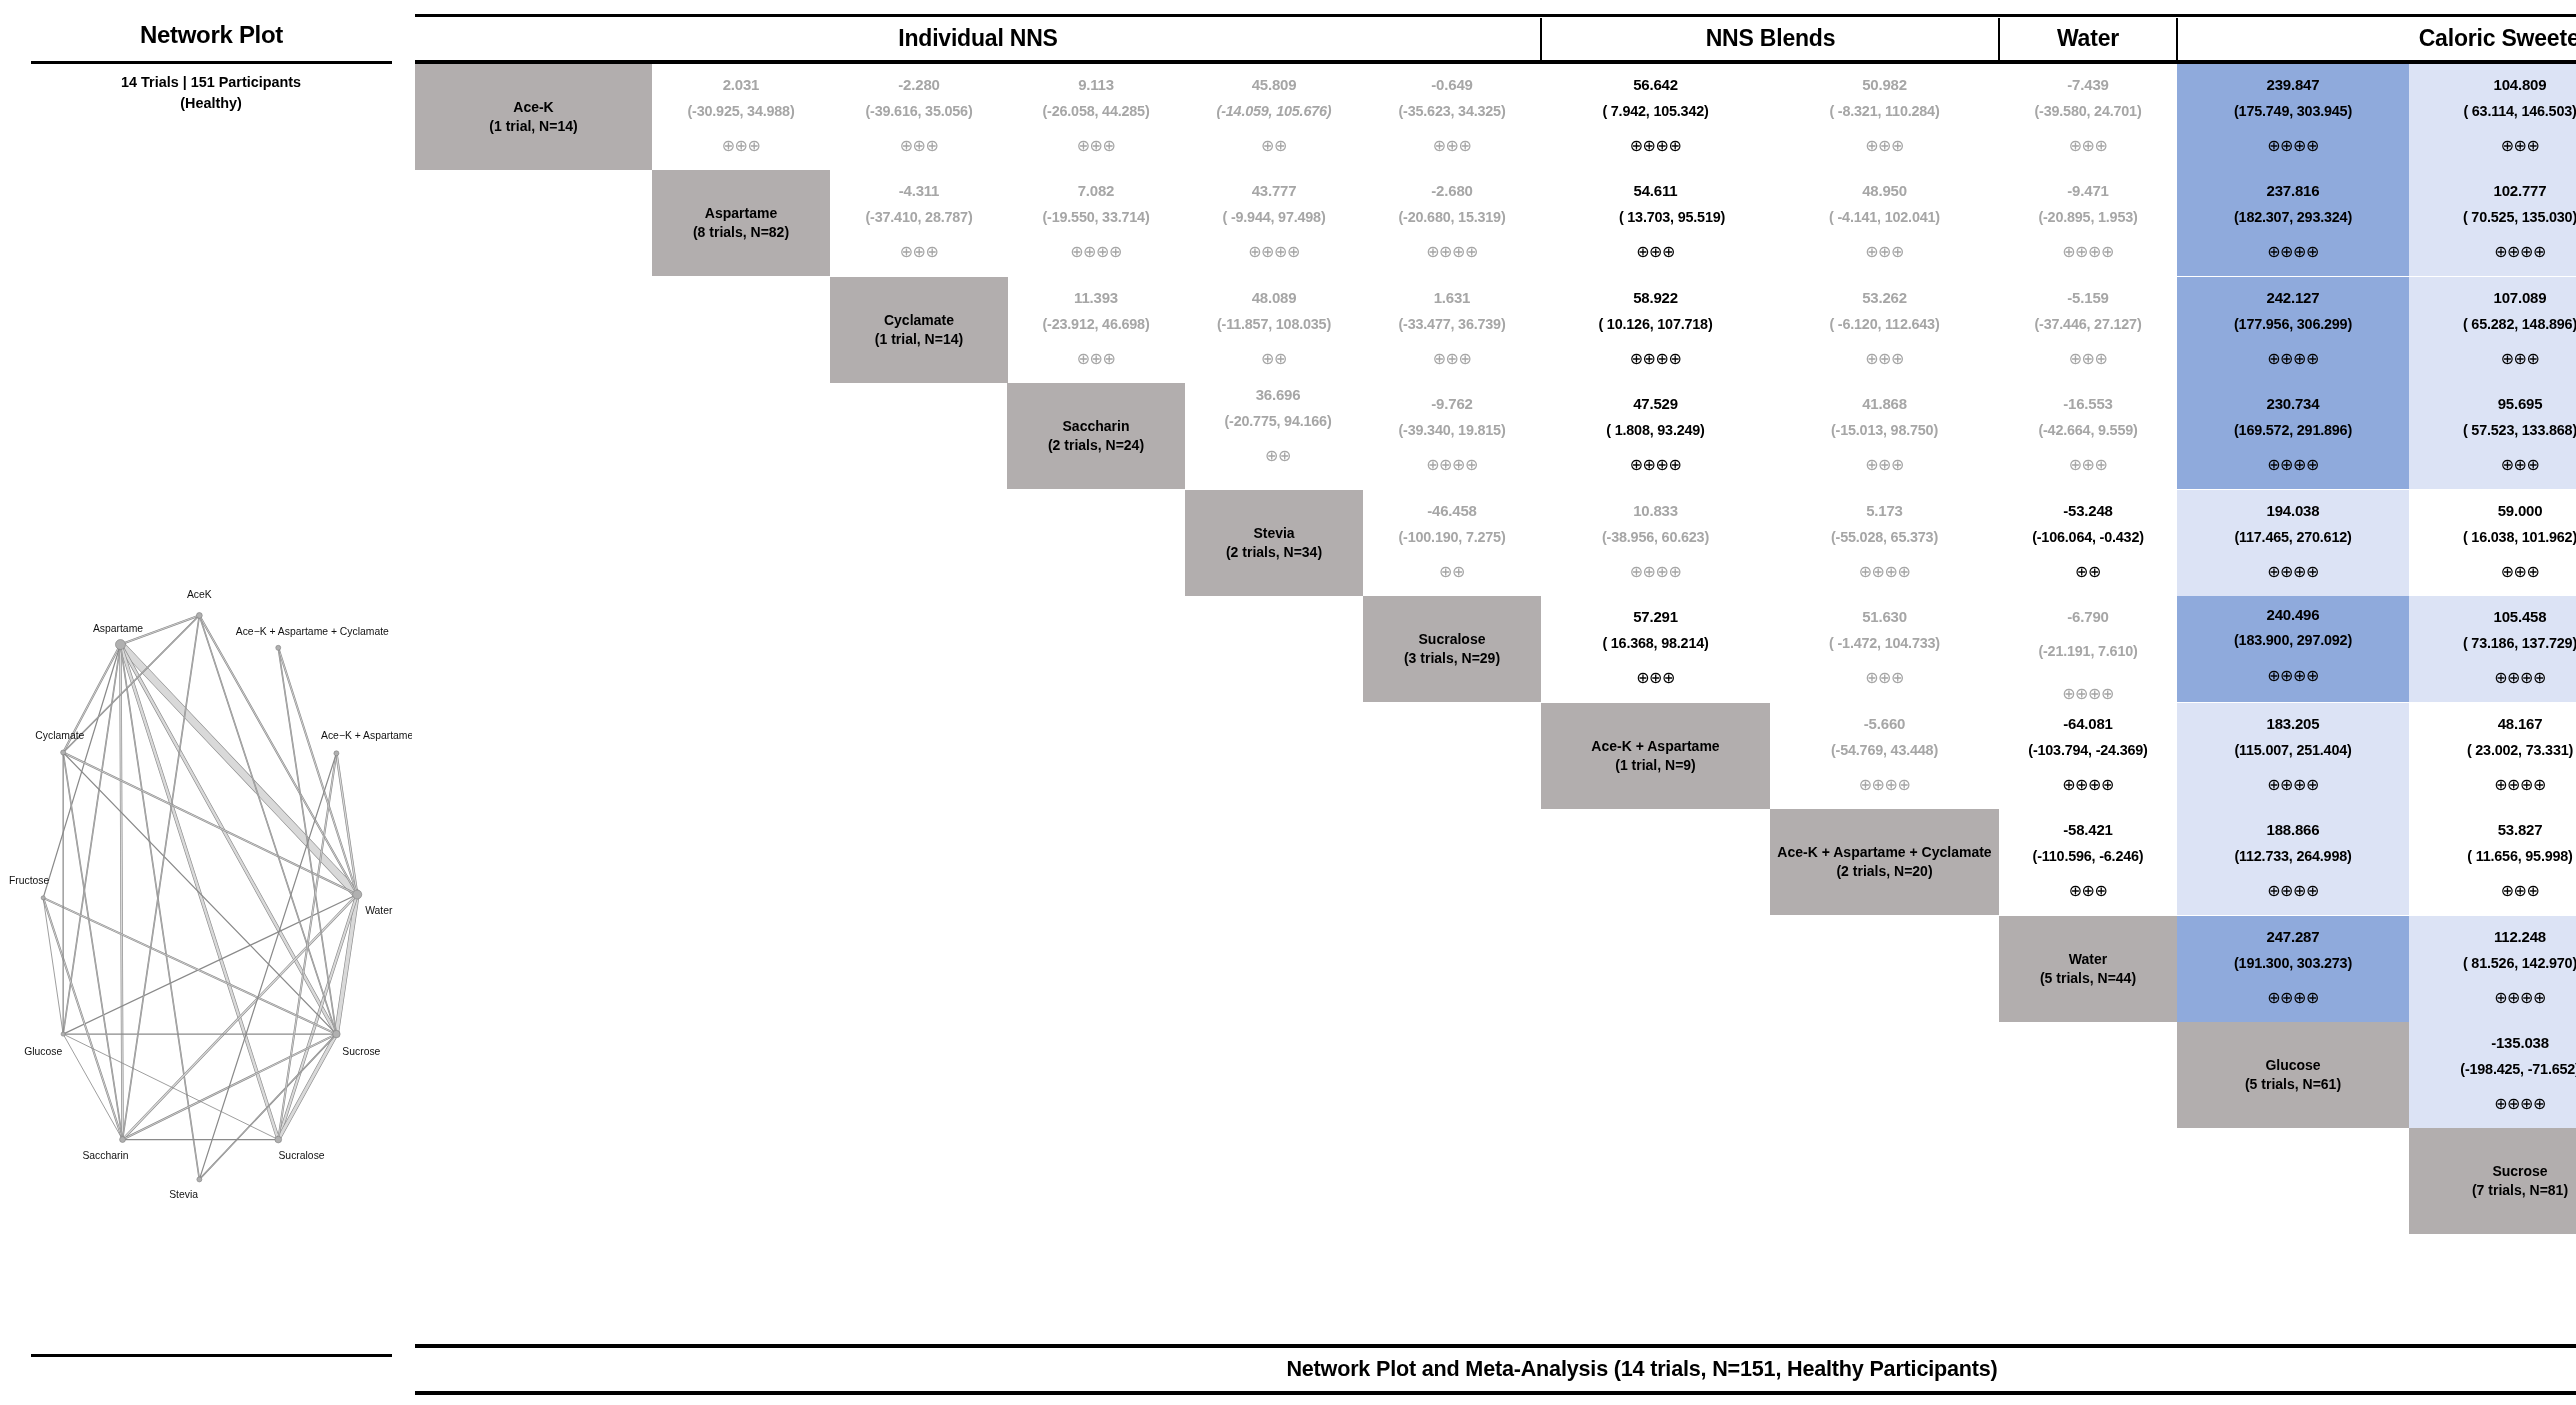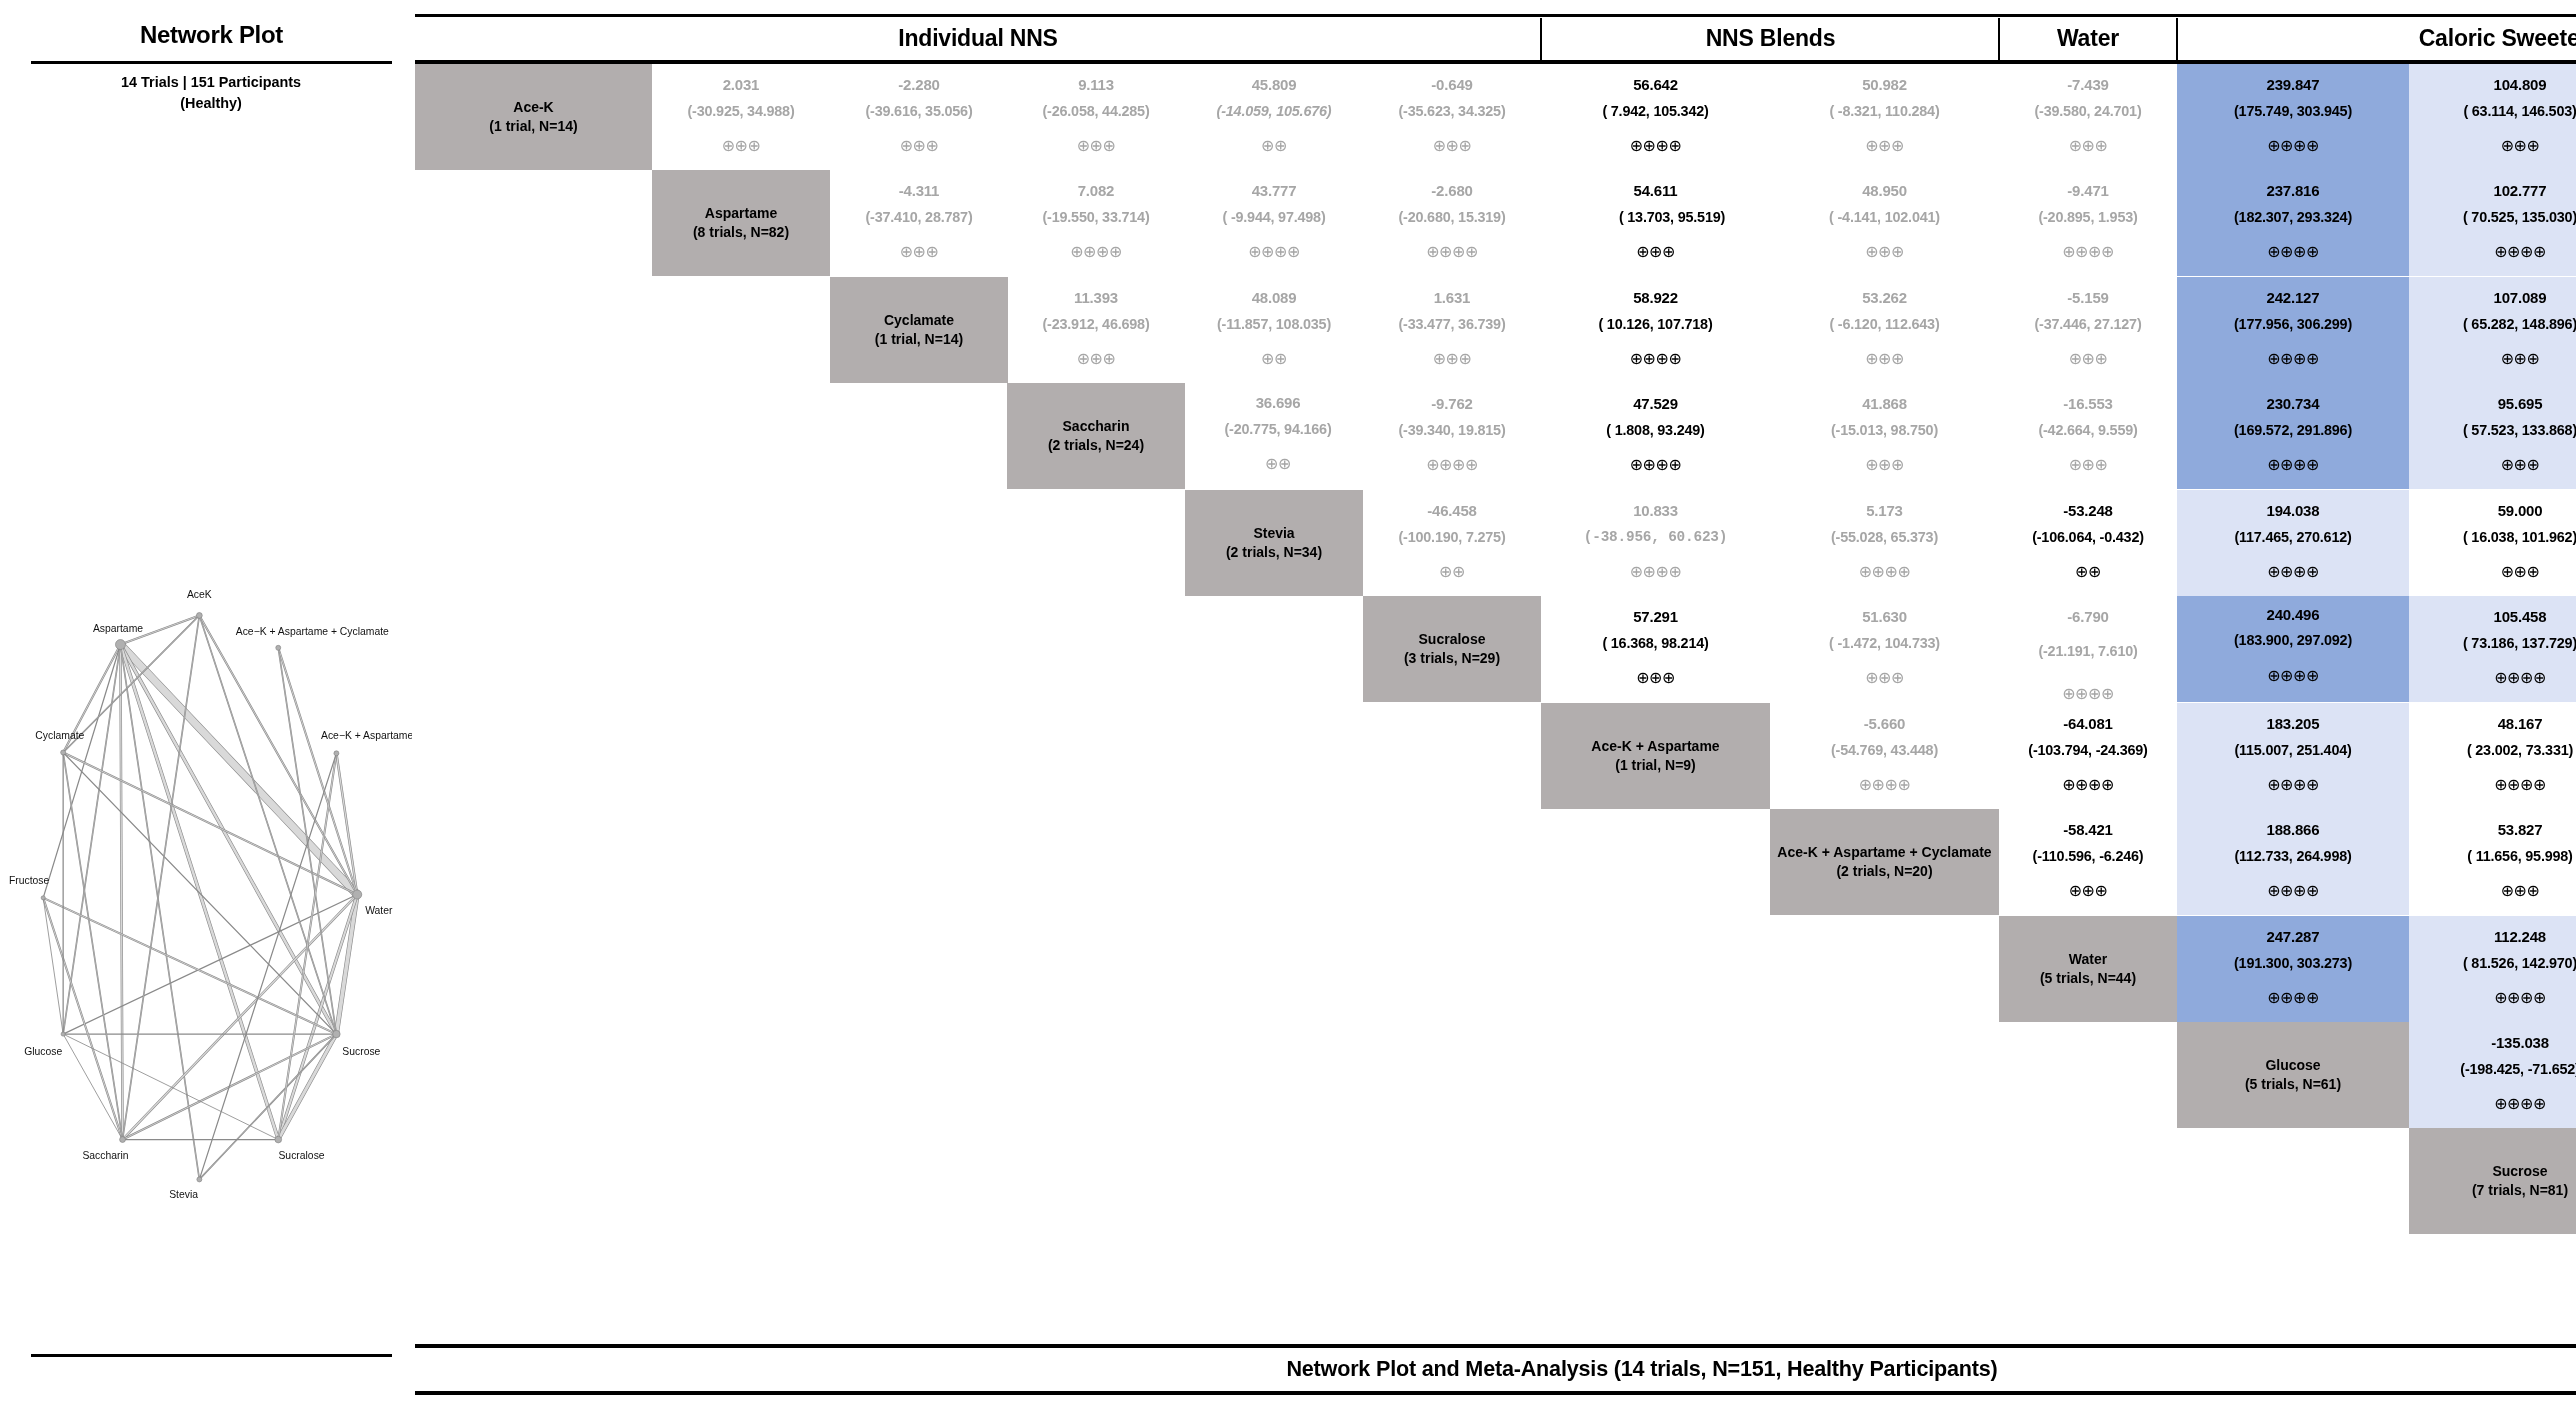--- a/index.html
+++ b/index.html
@@ -344,21 +344,21 @@
         </div>
         <div class="cell datacell bg-light" style="left: 1994px; top: 213px; width: 222px; height: 106px; padding-top: 12.4px;">
           <div class="v sig">107.089</div>
           <div class="ci sig" style="margin-top: 9.3px;">( 65.282, 148.896)</div>
           <div class="q sig" style="margin-top: 17.5px;">⊕⊕⊕</div>
         </div>
         <div class="cell diagcell" style="left: 592px; top: 319px; width: 178px; height: 106px;">
           <span class="dname">Saccharin</span>
           <span class="dtrials">(2 trials, N=24)</span>
         </div>
-        <div class="cell datacell" style="left: 770px; top: 318px; width: 178px; height: 106px; padding-top: 12.4px; padding-left: 8px;">
+        <div class="cell datacell" style="left: 770px; top: 310px; width: 178px; height: 106px; padding-top: 12.4px; padding-left: 8px;">
           <div class="v nonsig">36.696</div>
           <div class="ci nonsig" style="margin-top: 9.3px;">(-20.775,  94.166)</div>
           <div class="q nonsig" style="margin-top: 17.5px;">⊕⊕</div>
         </div>
         <div class="cell datacell" style="left: 948px; top: 319px; width: 178px; height: 106px; padding-top: 12.4px;">
           <div class="v nonsig">-9.762</div>
           <div class="ci nonsig" style="margin-top: 9.3px;">(-39.340,  19.815)</div>
           <div class="q nonsig" style="margin-top: 17.5px;">⊕⊕⊕⊕</div>
         </div>
         <div class="cell datacell" style="left: 1126px; top: 319px; width: 229px; height: 106px; padding-top: 12.4px;">
@@ -390,21 +390,21 @@
           <span class="dname">Stevia</span>
           <span class="dtrials">(2 trials, N=34)</span>
         </div>
         <div class="cell datacell" style="left: 948px; top: 426px; width: 178px; height: 106px; padding-top: 12.4px;">
           <div class="v nonsig">-46.458</div>
           <div class="ci nonsig" style="margin-top: 9.3px;">(-100.190,   7.275)</div>
           <div class="q nonsig" style="margin-top: 17.5px;">⊕⊕</div>
         </div>
         <div class="cell datacell" style="left: 1126px; top: 426px; width: 229px; height: 106px; padding-top: 12.4px;">
           <div class="v nonsig">10.833</div>
-          <div class="ci nonsig" style="margin-top: 9.3px; font-family: Liberation Mono, monospace;">(-38.956,  60.623)</div>
+          <div class="ci nonsig" style="margin-top: 9.3px;">(-38.956,  60.623)</div>
           <div class="q nonsig" style="margin-top: 17.5px;">⊕⊕⊕⊕</div>
         </div>
         <div class="cell datacell" style="left: 1355px; top: 426px; width: 229px; height: 106px; padding-top: 12.4px;">
           <div class="v nonsig">5.173</div>
           <div class="ci nonsig" style="margin-top: 9.3px;">(-55.028,  65.373)</div>
           <div class="q nonsig" style="margin-top: 17.5px;">⊕⊕⊕⊕</div>
         </div>
         <div class="cell datacell" style="left: 1584px; top: 426px; width: 178px; height: 106px; padding-top: 12.4px;">
           <div class="v sig">-53.248</div>
           <div class="ci sig" style="margin-top: 9.3px;">(-106.064,  -0.432)</div>

